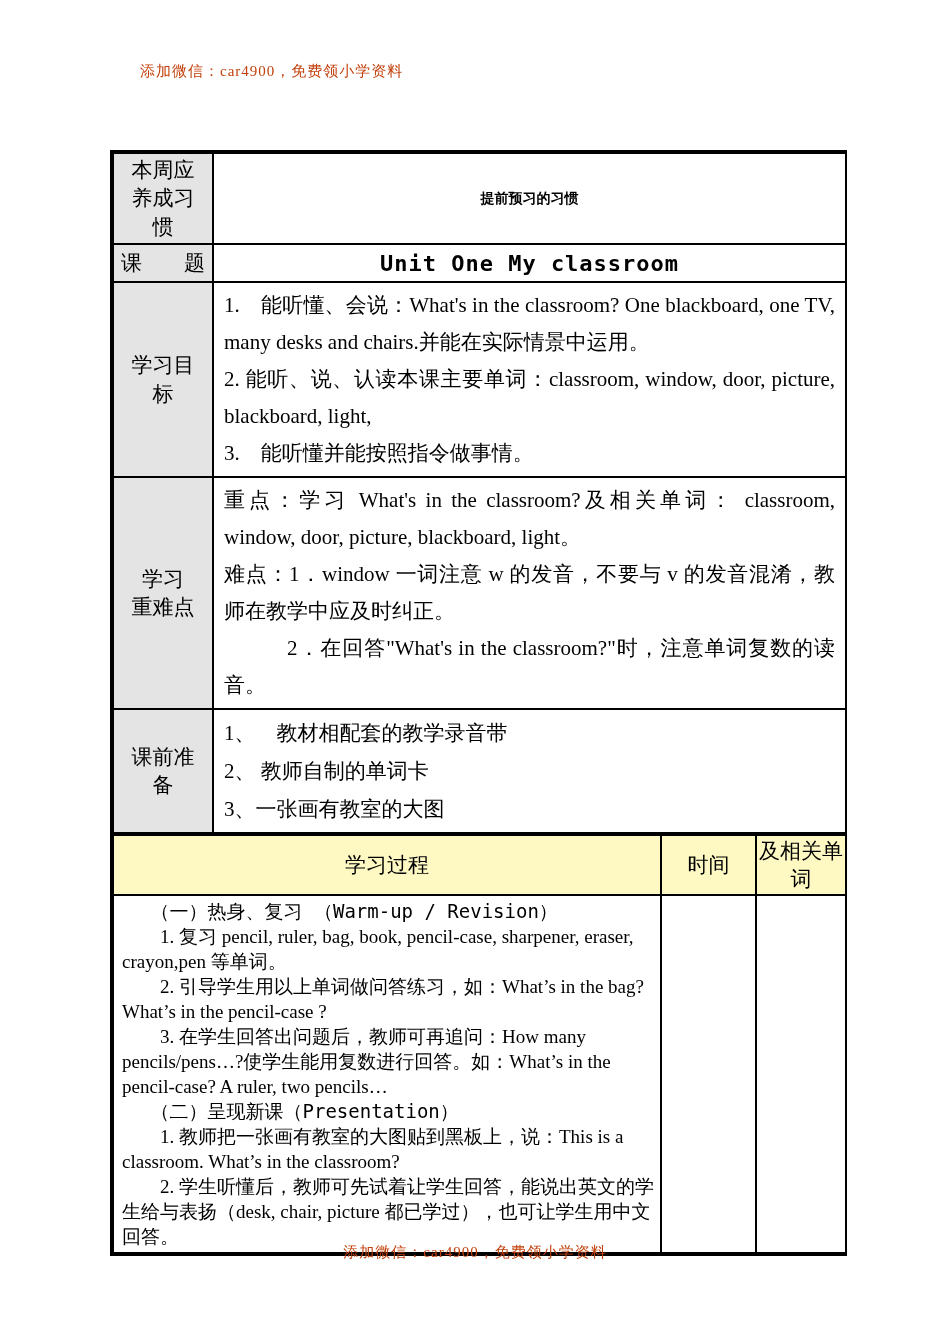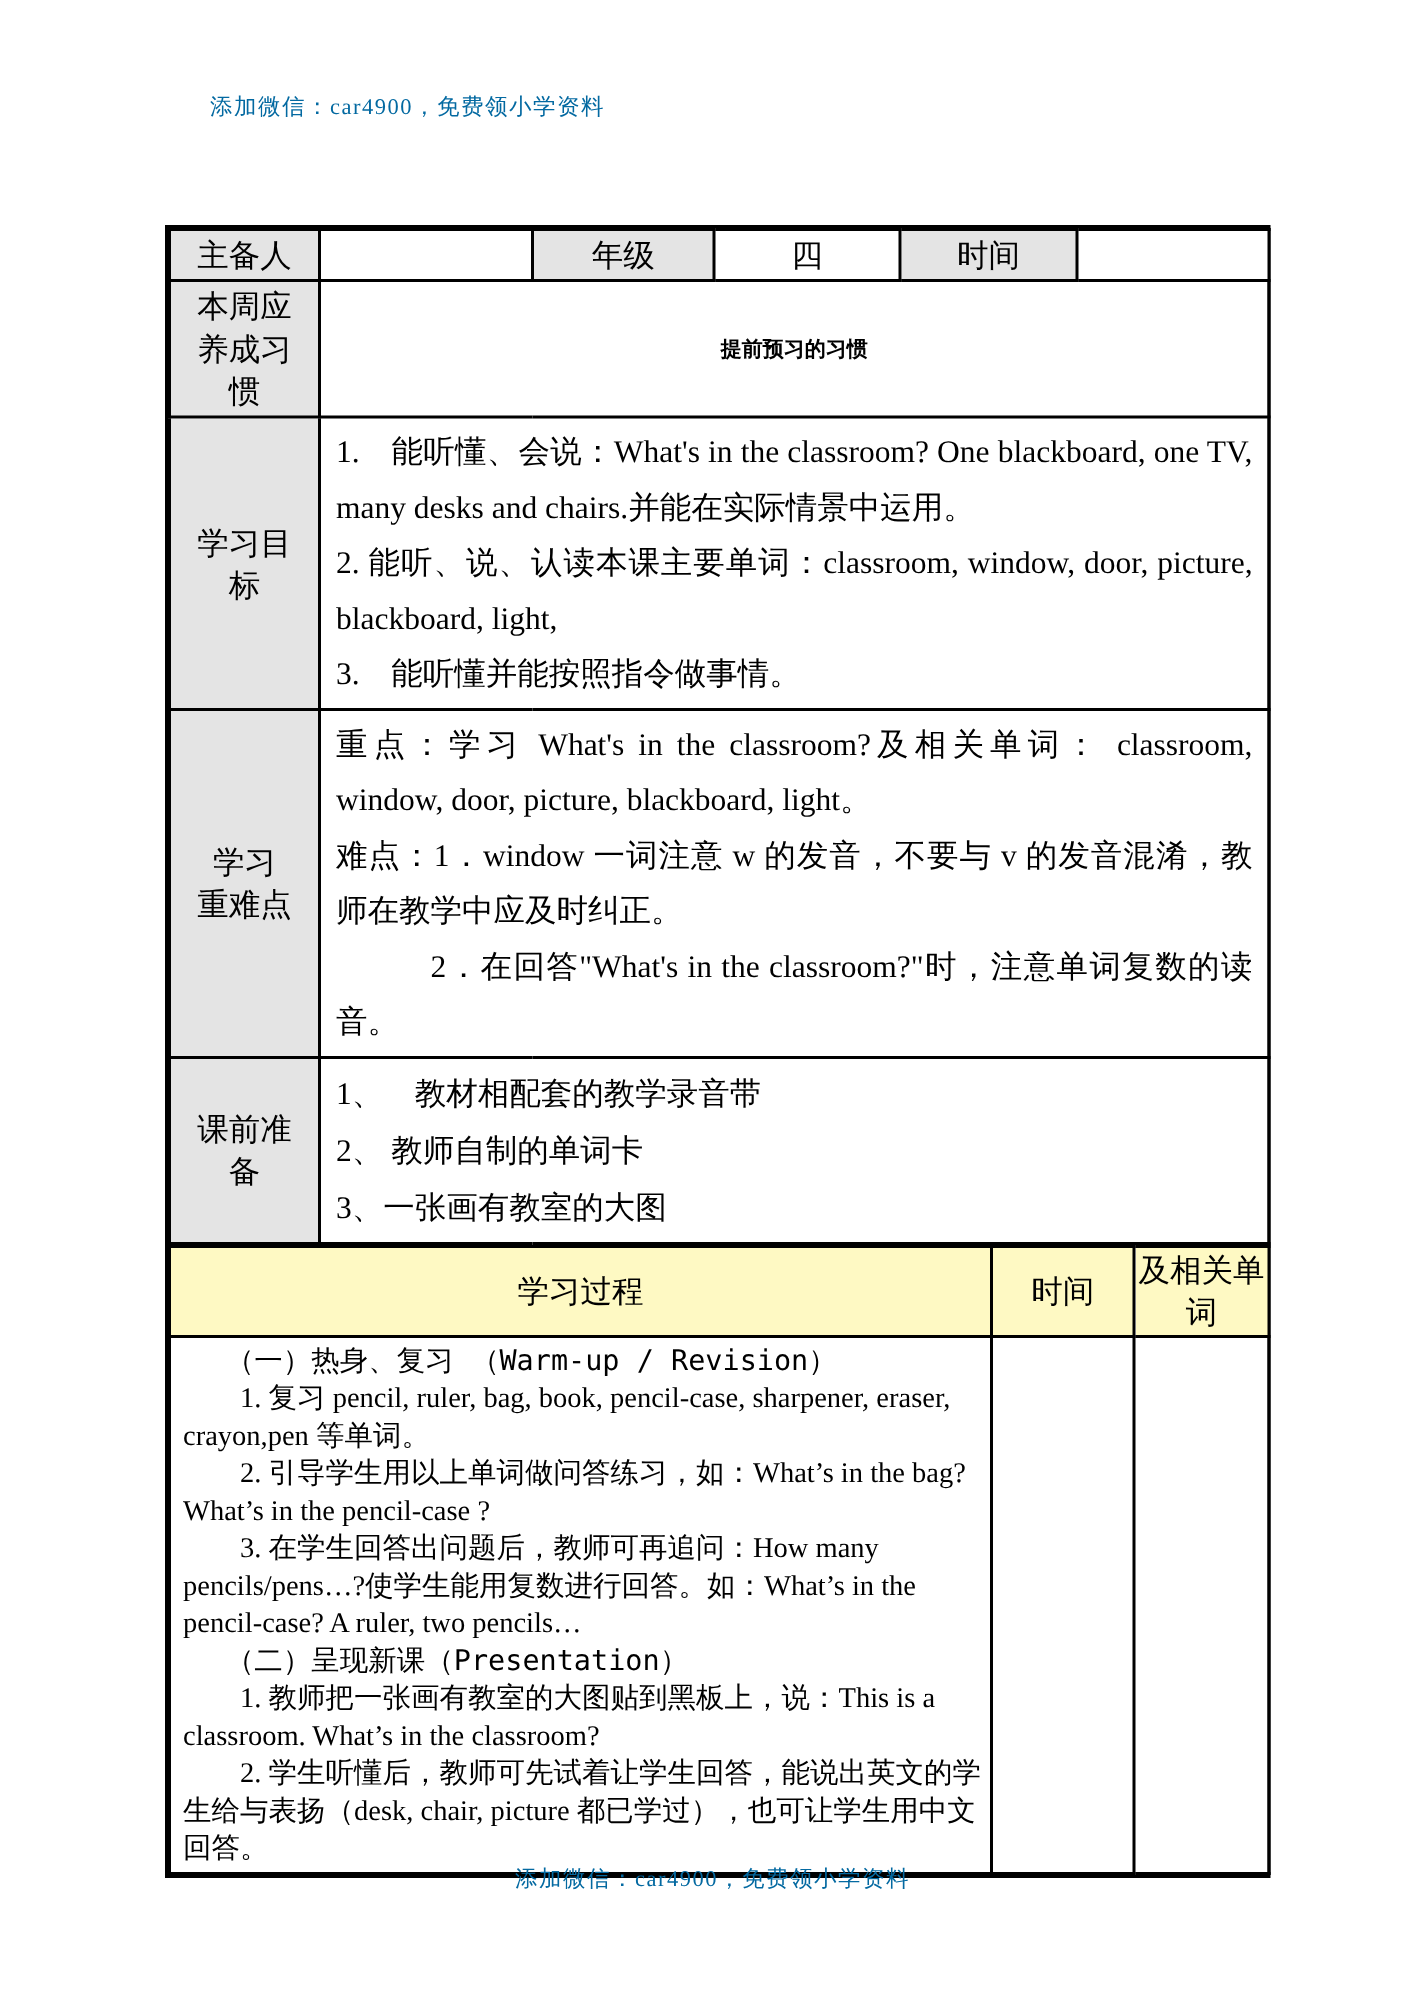--- a/index.html
+++ b/index.html
@@ -2,21 +2,21 @@
 <html lang="zh"><head>
 <meta charset="utf-8">
 <style>
   html,body{margin:0;padding:0;}
   body{
     width:950px;height:1344px;background:#ffffff;position:relative;
     font-family:"Liberation Serif","DejaVu Serif",serif;color:#000;
   }
   .page{position:relative;width:950px;height:1344px;overflow:hidden;}
 
-  .wm{font-size:15px;color:#0369a1;letter-spacing:1px;}
+  .wm{font-size:15px;color:#c2410c;letter-spacing:1px;}
   .wm-top{position:absolute;left:140px;top:62px;}
   .wm-bottom{position:absolute;left:0;right:0;top:1243px;text-align:center;}
 
   .doc{position:absolute;left:110px;top:150px;width:733px;border:2px solid #000;}
   table{border-collapse:collapse;width:100%;table-layout:fixed;}
   td{border:2px solid #000;vertical-align:middle;overflow:hidden;}
 
   .label-cell{
     background:#e4e4e4;text-align:center;font-size:21px;
     white-space:pre-line;line-height:1.35;padding:2px 4px;
@@ -58,33 +58,29 @@
     <table>
       <colgroup>
         <col style="width:100px">
           <col style="width:142px">
           <col style="width:121px">
         <col style="width:124px">
           <col style="width:118px">
           <col style="width:128px">
       </colgroup>
       <tbody>
-          <tr style="height:34px;">
-        <td class="label-cell">主备人</td>
-        <td class="plain-cell"></td>
-        <td class="label-cell">年级</td>
-        <td class="plain-cell center" style="font-size:21px;">四</td>
-        <td class="label-cell">时间</td>
-        <td class="plain-cell"></td>
-      </tr>
       <tr style="height:74px;">
         <td class="label-cell">本周应
 养成习
 惯</td>
         <td colspan="5" class="habit-value">提前预习的习惯</td>
+      </tr>
+      <tr style="height:38px;">
+        <td class="label-cell">课　　题</td>
+        <td colspan="5" class="topic-value">Unit One My classroom</td>
       </tr>
       <tr style="height:184px;">
         <td class="label-cell">学习目
 标</td>
         <td colspan="5" class="content-cell goals">
           <p>1.　能听懂、会说：What's in the classroom? One blackboard, one TV, many desks and chairs.并能在实际情景中运用。</p>
           <p>2. 能听、说、认读本课主要单词：classroom, window, door, picture, blackboard, light,</p>
           <p>3.　能听懂并能按照指令做事情。</p>
         </td>
       </tr>

